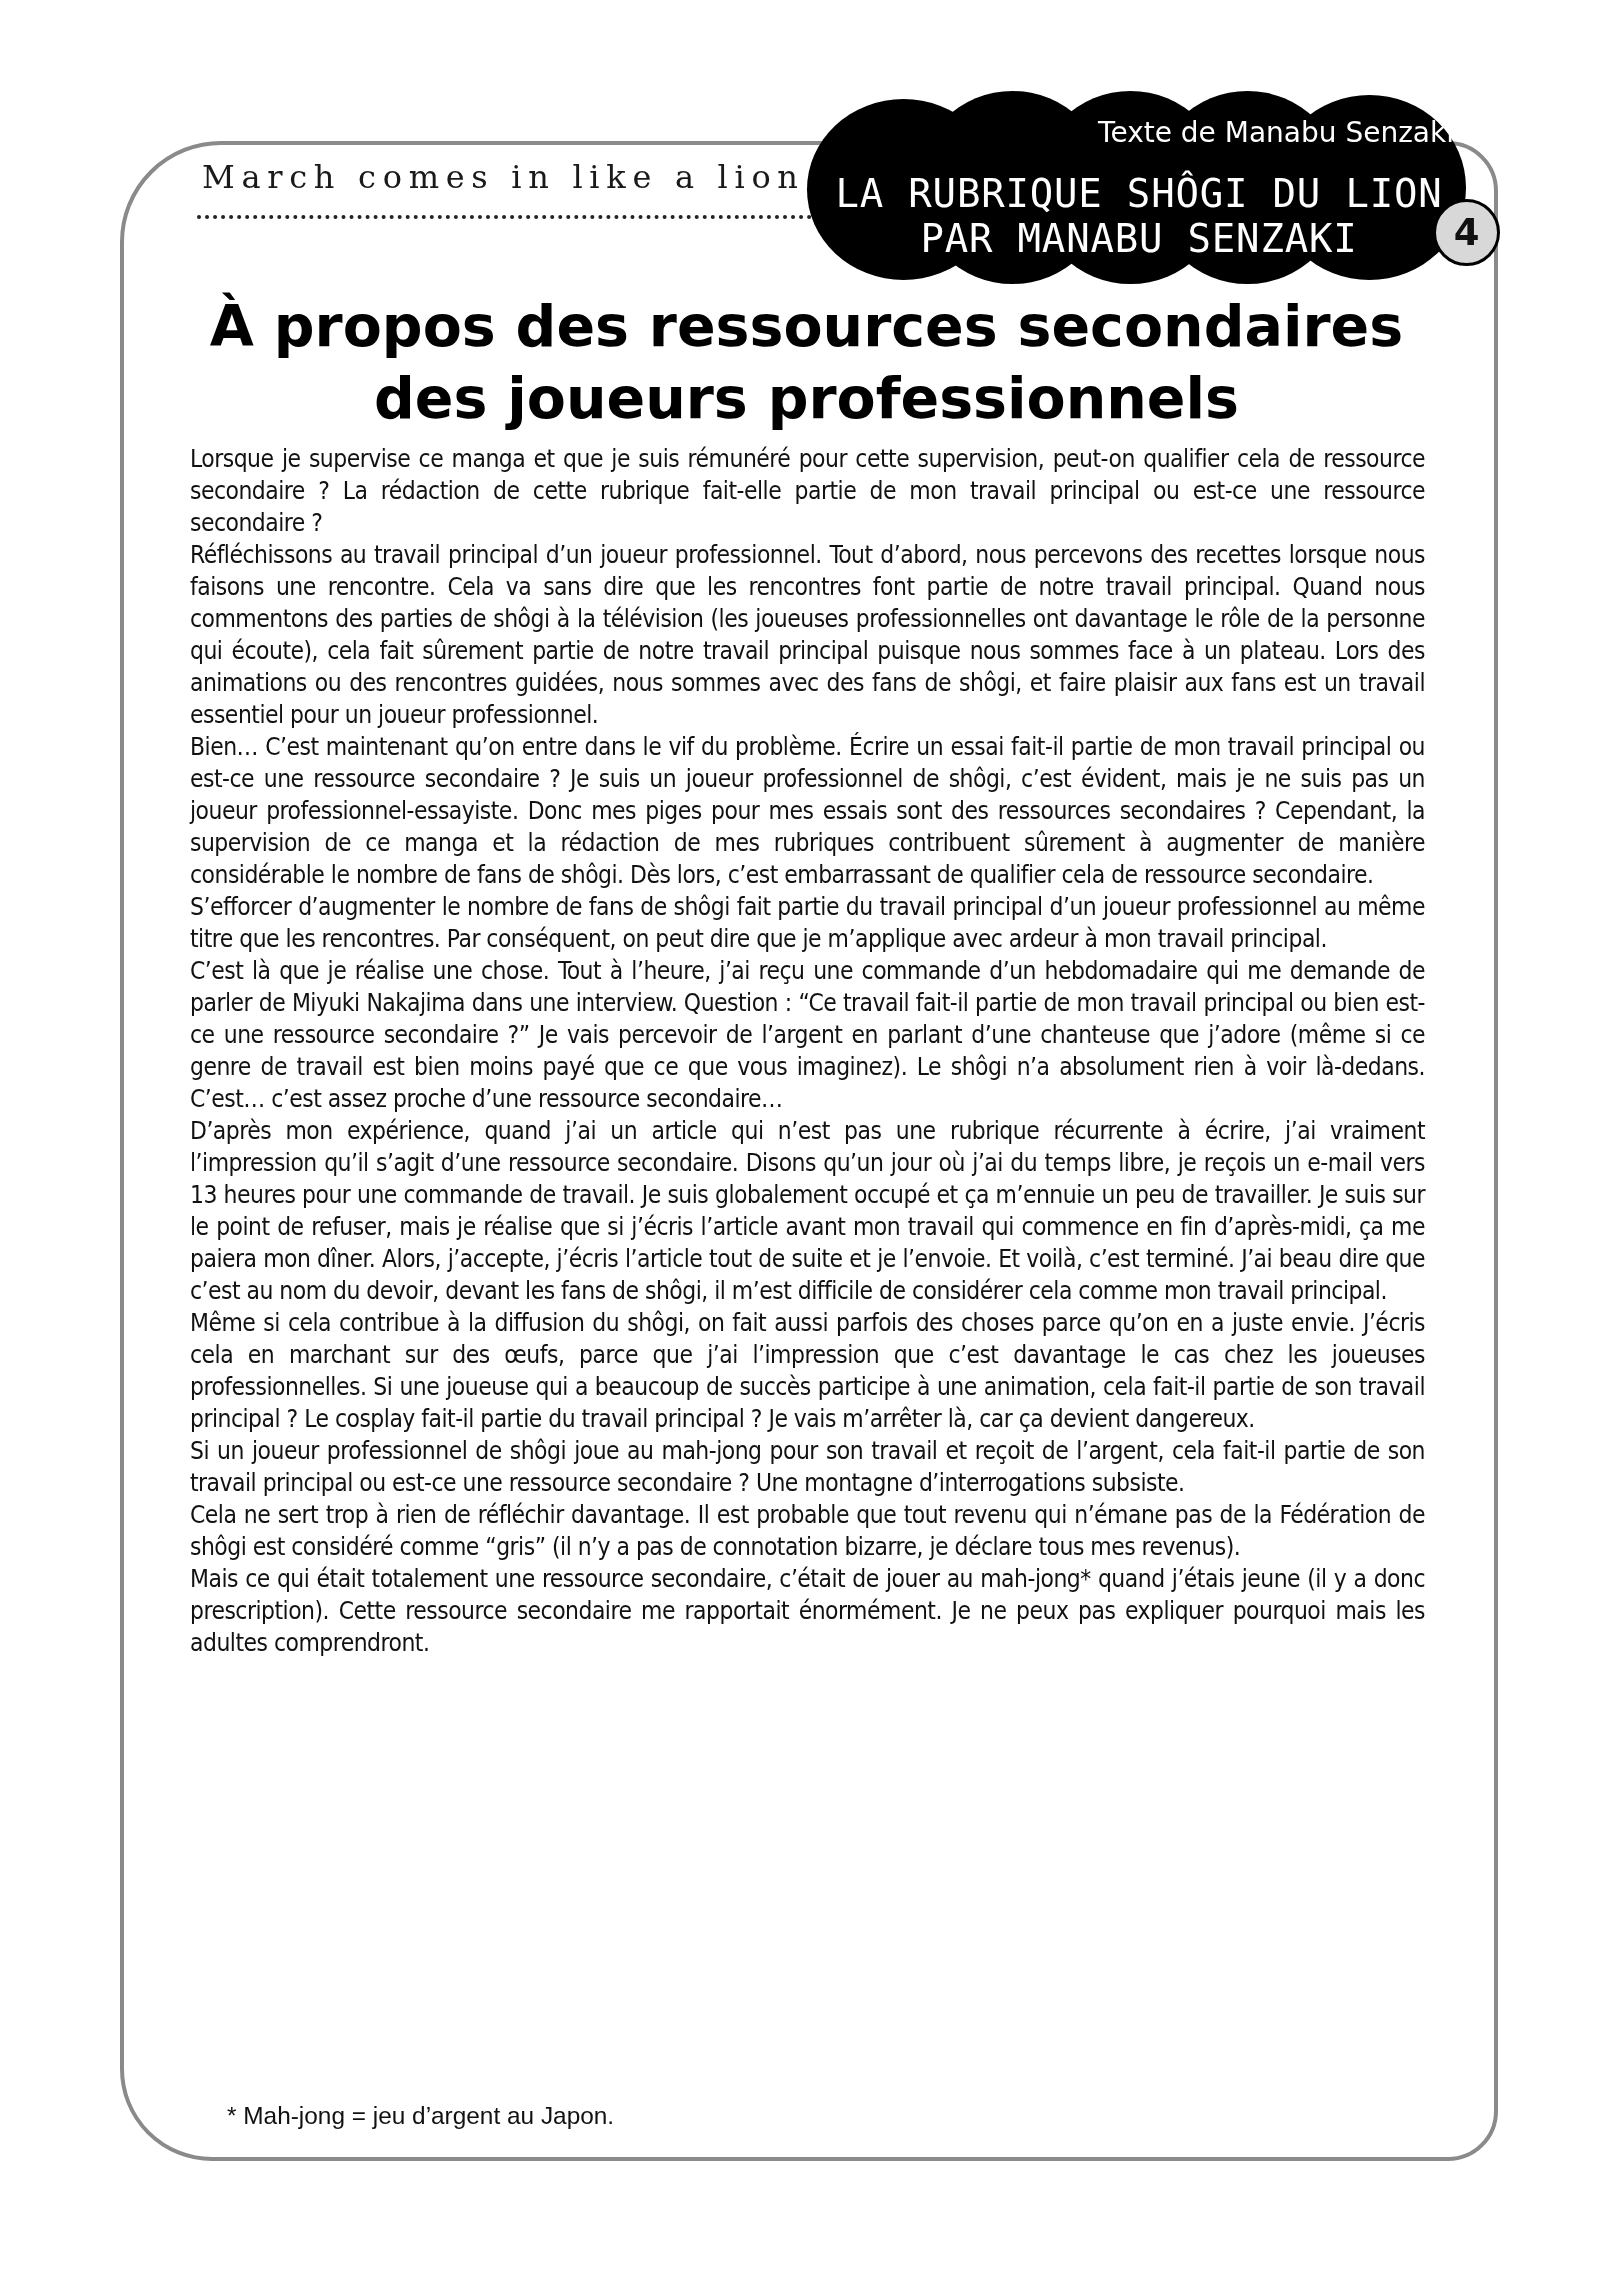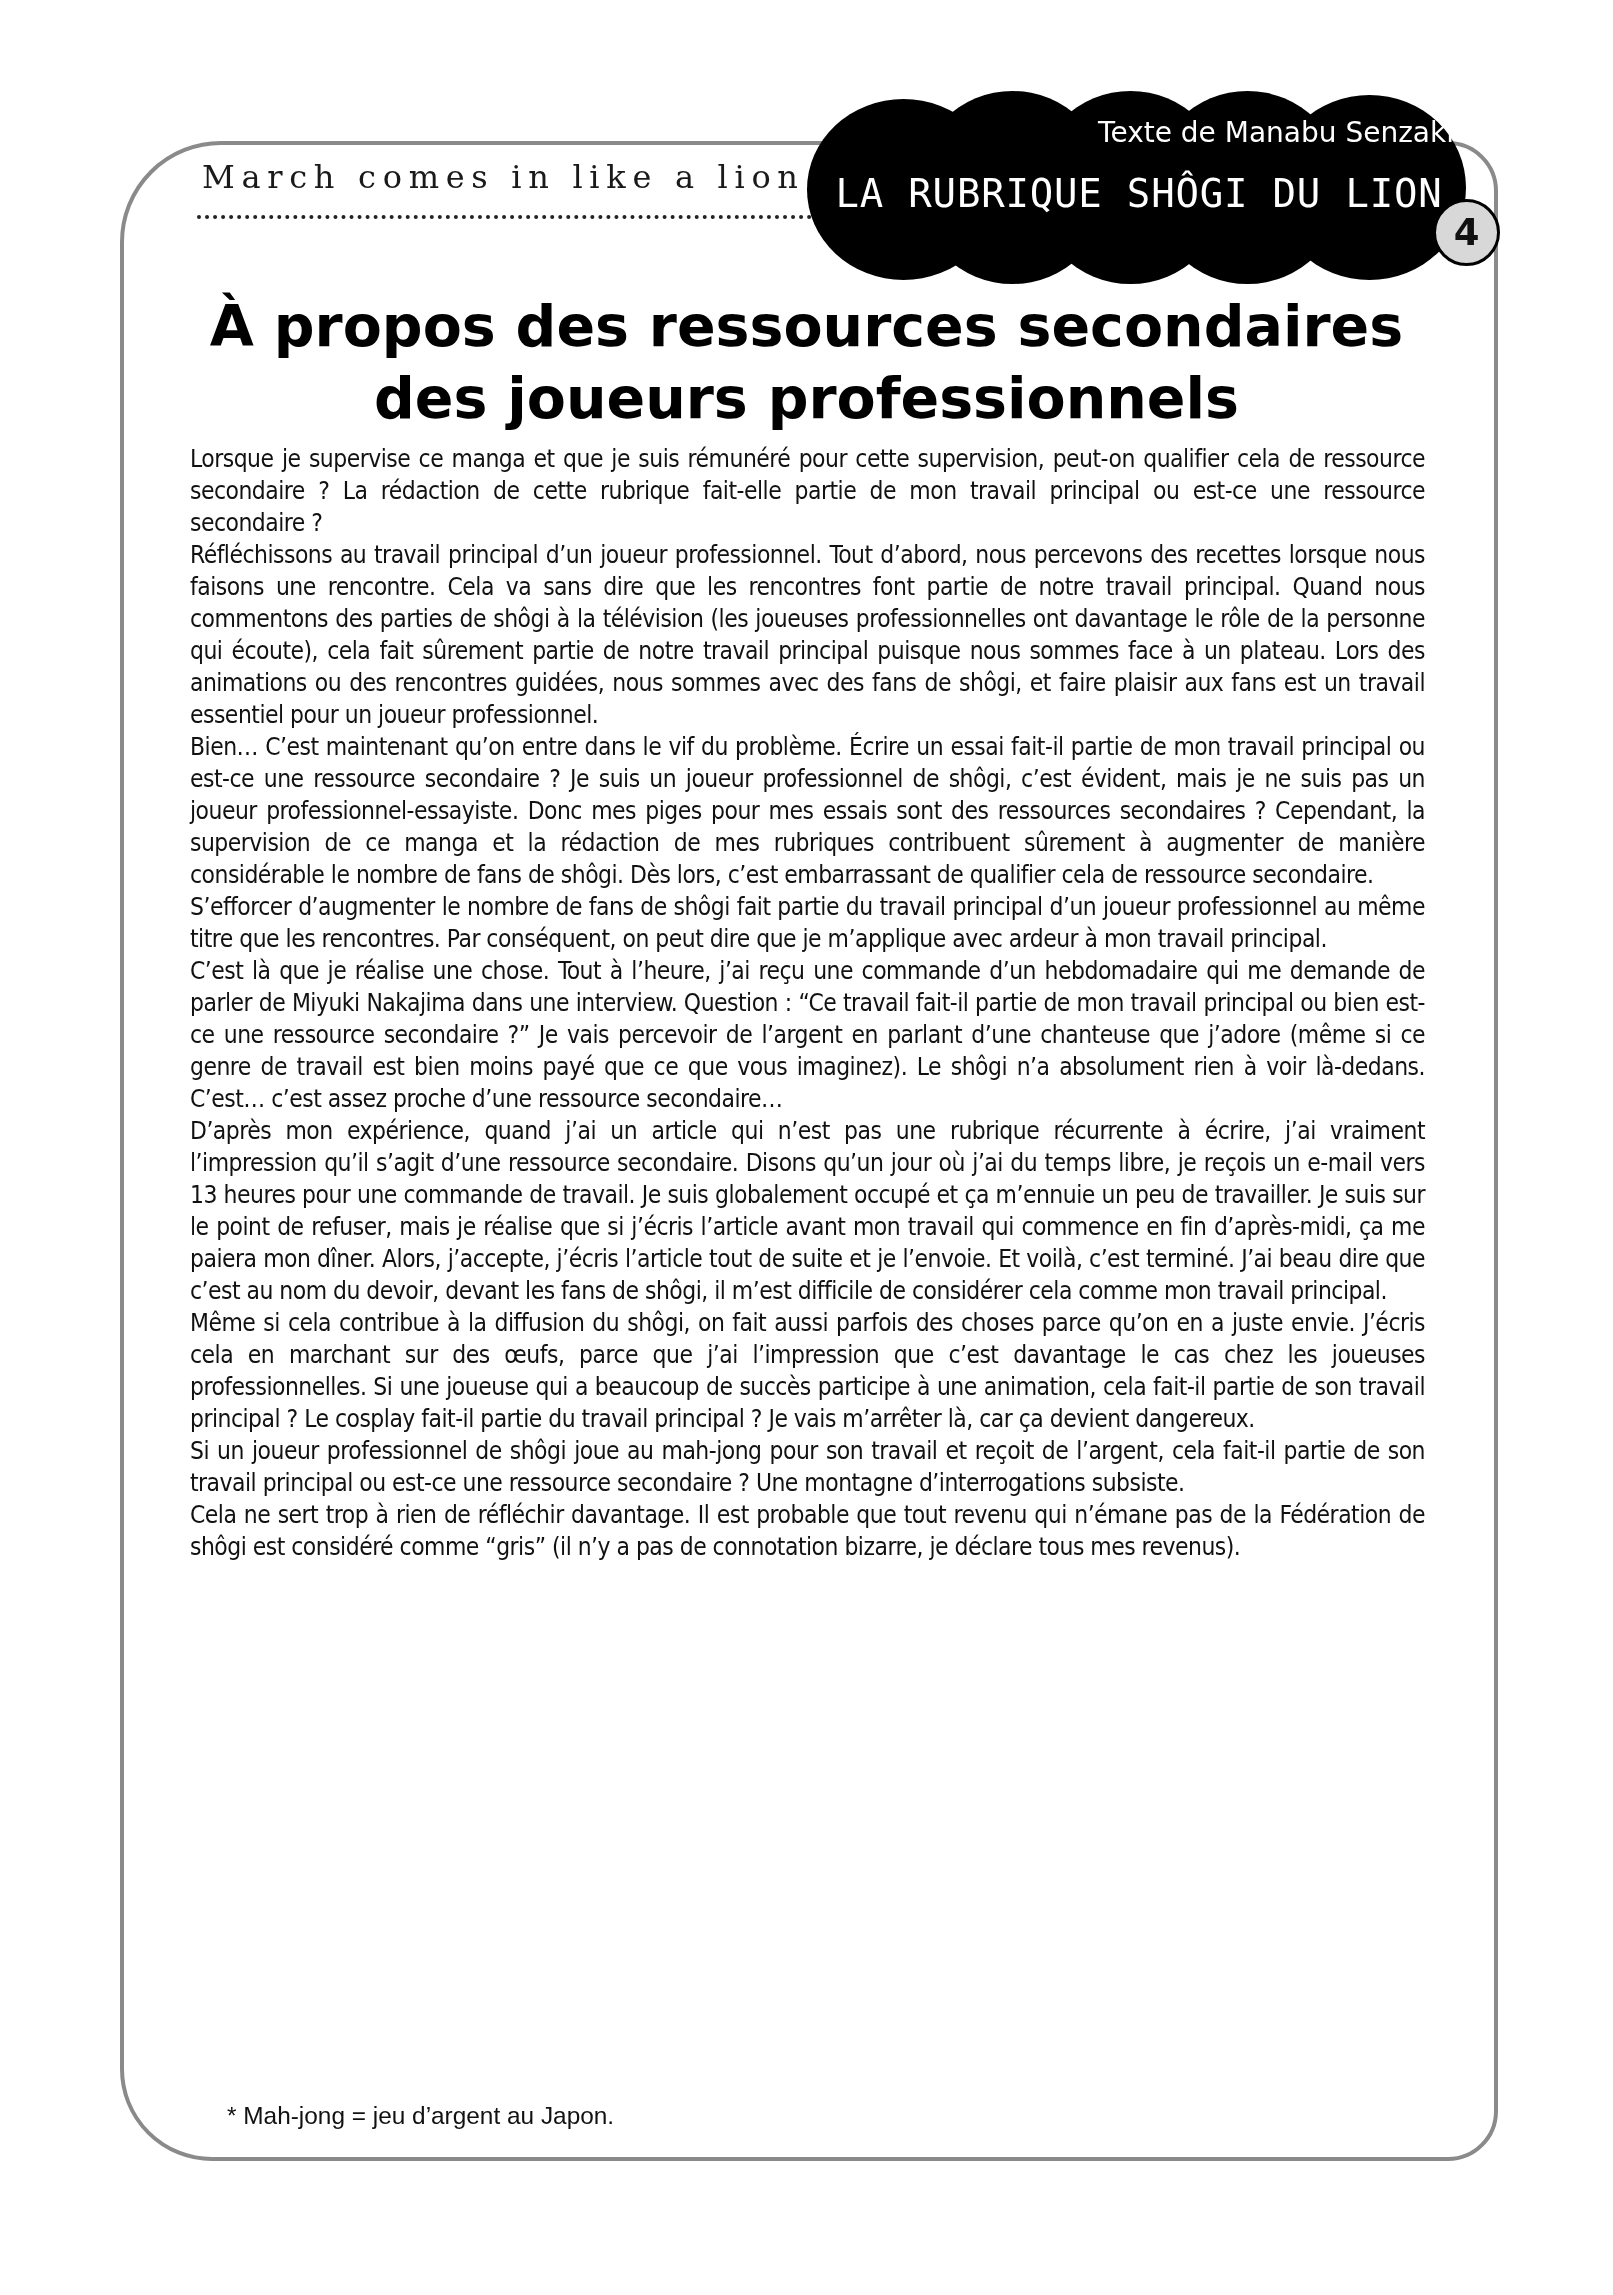--- a/index.html
+++ b/index.html
@@ -55,35 +55,37 @@
   <div class="blob" style="left:0px;top:8.4px;width:193px;height:181px;"></div>
   <div class="blob" style="left:109px;top:0px;width:193px;height:193px;"></div>
   <div class="blob" style="left:227px;top:0px;width:193px;height:193px;"></div>
   <div class="blob" style="left:344px;top:0px;width:193px;height:193px;"></div>
   <div class="blob" style="left:466px;top:4.2px;width:193px;height:185px;"></div>
 </div>
 <div class="cloud-text">
   <div class="credit">Texte de Manabu Senzaki</div>
   <div class="rubric">
     <span>LA RUBRIQUE SHÔGI DU LION</span>
+    <span>PAR MANABU SENZAKI</span>
   </div>
 </div>
 <div class="badge">4</div>
 
 <div class="title">
   <span>À propos des ressources secondaires</span>
   <span>des joueurs professionnels</span>
 </div>
 
 <div class="body">
   <p>Lorsque je supervise ce manga et que je suis rémunéré pour cette supervision, peut-on qualifier cela de ressource secondaire ? La rédaction de cette rubrique fait-elle partie de mon travail principal ou est-ce une ressource secondaire ?</p>
   <p>Réfléchissons au travail principal d’un joueur professionnel. Tout d’abord, nous percevons des recettes lorsque nous faisons une rencontre. Cela va sans dire que les rencontres font partie de notre travail principal. Quand nous commentons des parties de shôgi à la télévision (les joueuses professionnelles ont davantage le rôle de la personne qui écoute), cela fait sûrement partie de notre travail principal puisque nous sommes face à un plateau. Lors des animations ou des rencontres guidées, nous sommes avec des fans de shôgi, et faire plaisir aux fans est un travail essentiel pour un joueur professionnel.</p>
   <p>Bien… C’est maintenant qu’on entre dans le vif du problème. Écrire un essai fait-il partie de mon travail principal ou est-ce une ressource secondaire ? Je suis un joueur professionnel de shôgi, c’est évident, mais je ne suis pas un joueur professionnel-essayiste. Donc mes piges pour mes essais sont des ressources secondaires ? Cependant, la supervision de ce manga et la rédaction de mes rubriques contribuent sûrement à augmenter de manière considérable le nombre de fans de shôgi. Dès lors, c’est embarrassant de qualifier cela de ressource secondaire.</p>
   <p>S’efforcer d’augmenter le nombre de fans de shôgi fait partie du travail principal d’un joueur professionnel au même titre que les rencontres. Par conséquent, on peut dire que je m’applique avec ardeur à mon travail principal.</p>
   <p>C’est là que je réalise une chose. Tout à l’heure, j’ai reçu une commande d’un hebdomadaire qui me demande de parler de Miyuki Nakajima dans une interview. Question : “Ce travail fait-il partie de mon travail principal ou bien est-ce une ressource secondaire ?” Je vais percevoir de l’argent en parlant d’une chanteuse que j’adore (même si ce genre de travail est bien moins payé que ce que vous imaginez). Le shôgi n’a absolument rien à voir là-dedans. C’est… c’est assez proche d’une ressource secondaire…</p>
   <p>D’après mon expérience, quand j’ai un article qui n’est pas une rubrique récurrente à écrire, j’ai vraiment l’impression qu’il s’agit d’une ressource secondaire. Disons qu’un jour où j’ai du temps libre, je reçois un e-mail vers 13 heures pour une commande de travail. Je suis globalement occupé et ça m’ennuie un peu de travailler. Je suis sur le point de refuser, mais je réalise que si j’écris l’article avant mon travail qui commence en fin d’après-midi, ça me paiera mon dîner. Alors, j’accepte, j’écris l’article tout de suite et je l’envoie. Et voilà, c’est terminé. J’ai beau dire que c’est au nom du devoir, devant les fans de shôgi, il m’est difficile de considérer cela comme mon travail principal.</p>
   <p>Même si cela contribue à la diffusion du shôgi, on fait aussi parfois des choses parce qu’on en a juste envie. J’écris cela en marchant sur des œufs, parce que j’ai l’impression que c’est davantage le cas chez les joueuses professionnelles. Si une joueuse qui a beaucoup de succès participe à une animation, cela fait-il partie de son travail principal ? Le cosplay fait-il partie du travail principal ? Je vais m’arrêter là, car ça devient dangereux.</p>
   <p>Si un joueur professionnel de shôgi joue au mah-jong pour son travail et reçoit de l’argent, cela fait-il partie de son travail principal ou est-ce une ressource secondaire ? Une montagne d’interrogations subsiste.</p>
   <p>Cela ne sert trop à rien de réfléchir davantage. Il est probable que tout revenu qui n’émane pas de la Fédération de shôgi est considéré comme “gris” (il n’y a pas de connotation bizarre, je déclare tous mes revenus).</p>
+  <p>Mais ce qui était totalement une ressource secondaire, c’était de jouer au mah-jong* quand j’étais jeune (il y a donc prescription). Cette ressource secondaire me rapportait énormément. Je ne peux pas expliquer pourquoi mais les adultes comprendront.</p>
 </div>
 
 <div class="footnote">* Mah-jong = jeu d’argent au Japon.</div>
 
 
 </body></html>

